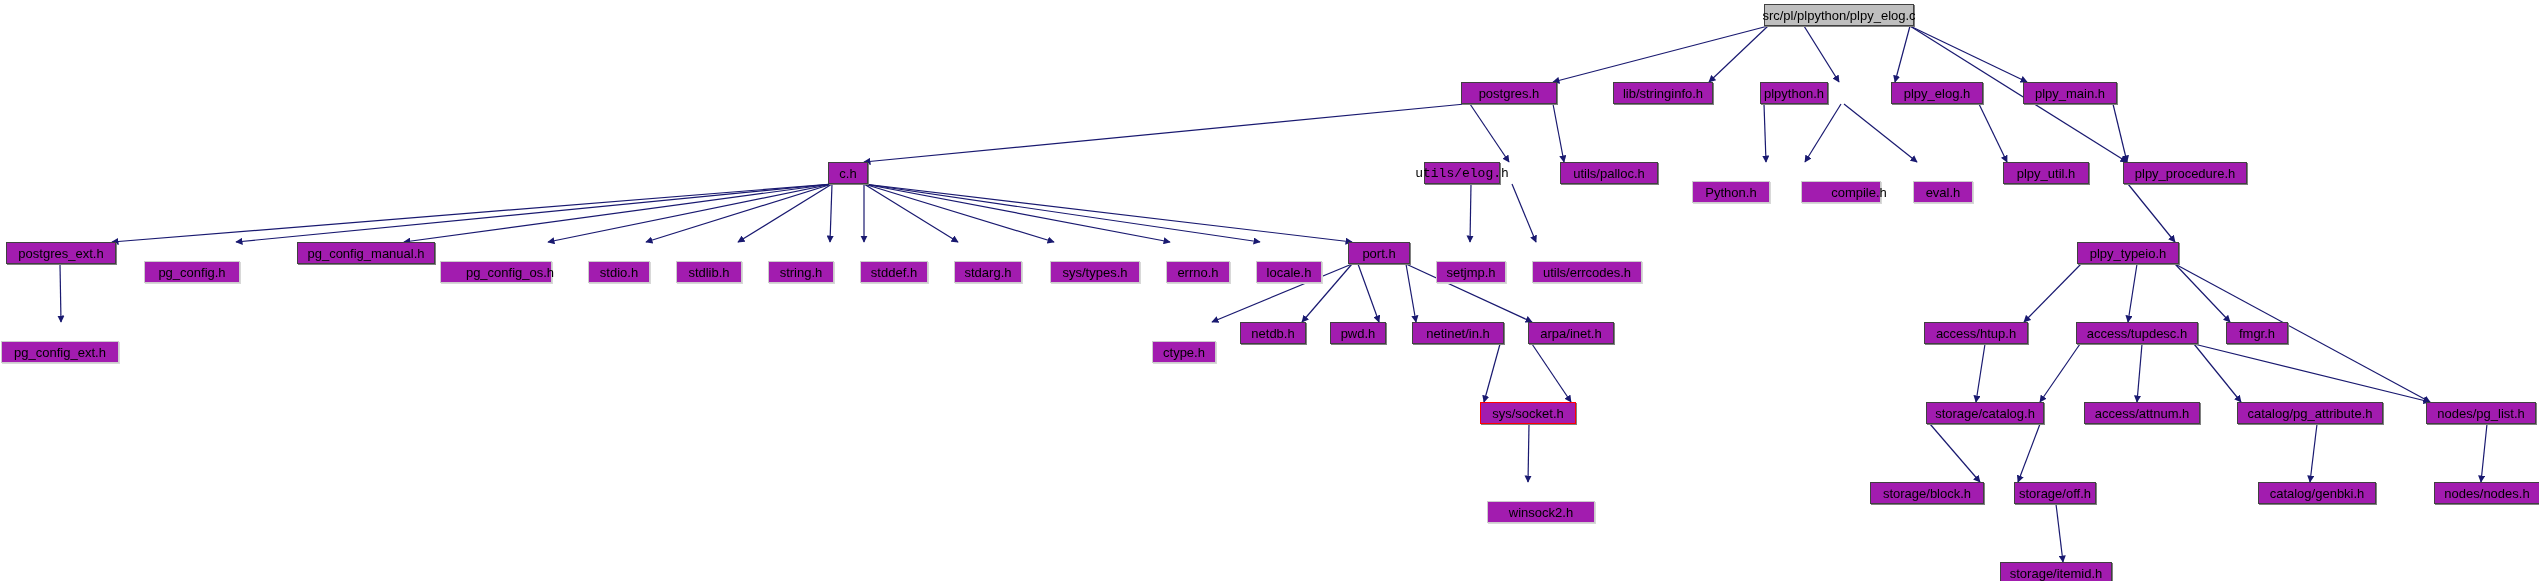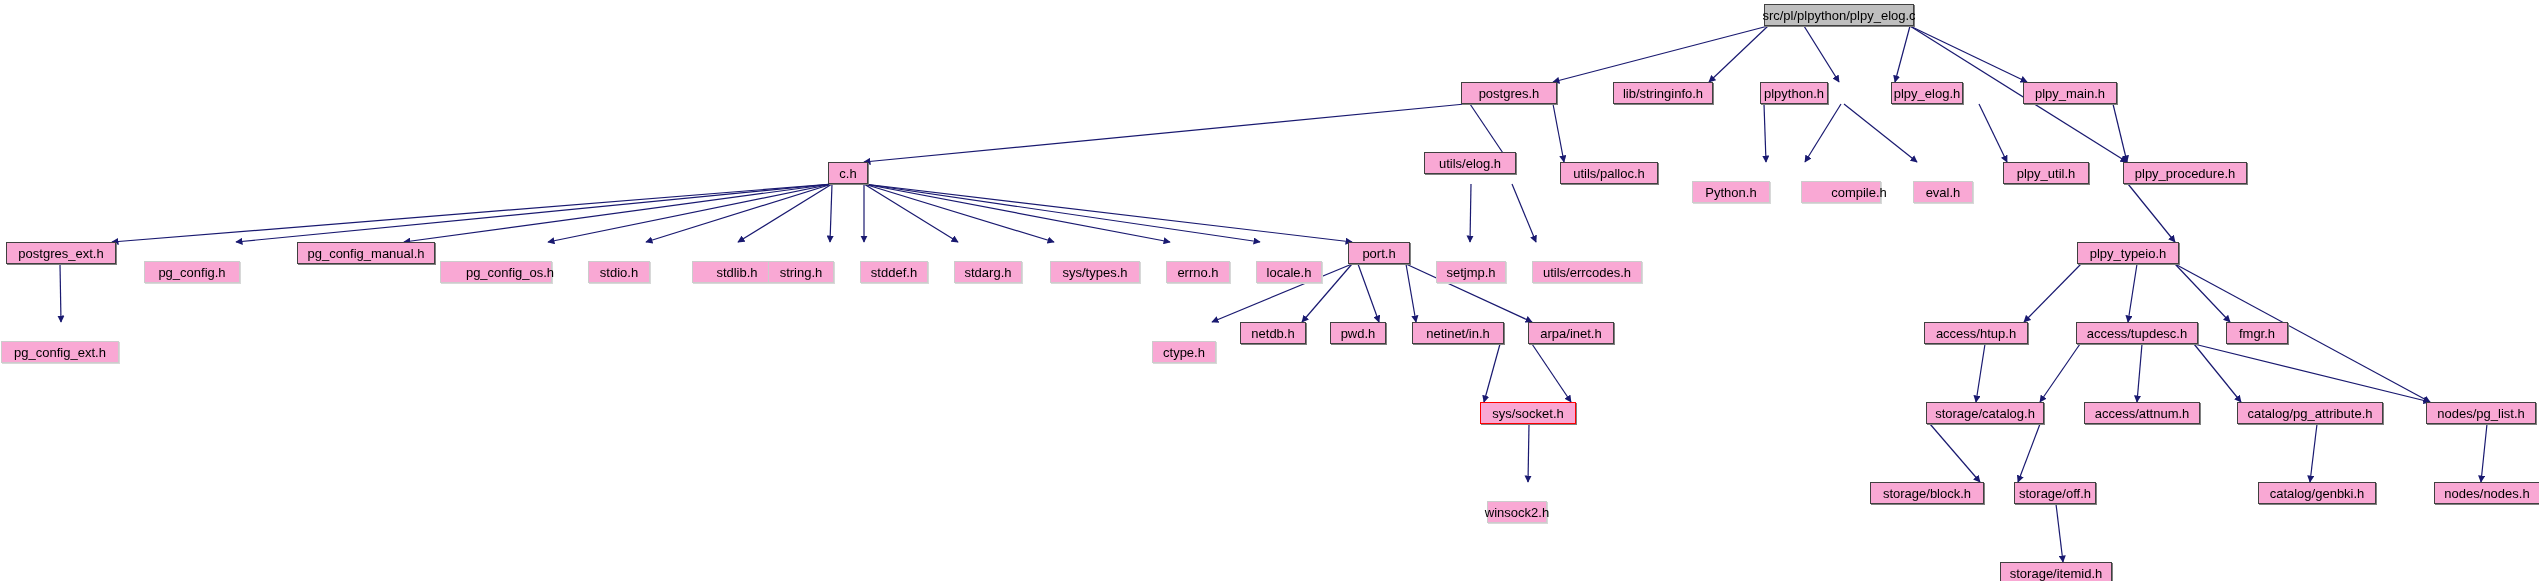--- a/index.html
+++ b/index.html
@@ -23,21 +23,21 @@
     height: 581px;
     pointer-events: none;
   }
   .node {
     position: absolute;
     box-sizing: border-box;
     display: flex;
     align-items: center;
     justify-content: center;
     height: 22px;
-    background: #f9a8d4;
+    background: #a21caf;
     border: 1px solid #bbbbbb;
     font-size: 13px;
     color: #000000;
     white-space: nowrap;
     line-height: 1;
     z-index: 2;
   }
   .node.solid {
     border: 1px solid #404040;
     box-shadow: 1px 1px 0 0 #808080;
@@ -119,36 +119,36 @@
       <line x1="2040" y1="424" x2="2018" y2="482" stroke="#191970" stroke-width="1.2" marker-end="url(#ah)"></line>
       <line x1="2317" y1="424" x2="2310" y2="482" stroke="#191970" stroke-width="1.2" marker-end="url(#ah)"></line>
       <line x1="2487" y1="424" x2="2481" y2="482" stroke="#191970" stroke-width="1.2" marker-end="url(#ah)"></line>
       <line x1="2056" y1="504" x2="2063" y2="562" stroke="#191970" stroke-width="1.2" marker-end="url(#ah)"></line>
     </svg>
   <div id="node-layer">
       <div class="node root" style="left: 1764px; top: 4px; width: 150px;">src/pl/plpython/plpy_elog.c</div>
       <div class="node solid" style="left: 1461px; top: 82px; width: 96px;">postgres.h</div>
       <div class="node solid" style="left: 1613px; top: 82px; width: 100px;">lib/stringinfo.h</div>
       <div class="node solid" style="left: 1760px; top: 82px; width: 68px;">plpython.h</div>
-      <div class="node solid" style="left: 1891px; top: 82px; width: 72px;">plpy_elog.h</div>
+      <div class="node solid" style="left: 1891px; top: 82px; width: 92px;">plpy_elog.h</div>
       <div class="node solid" style="left: 2023px; top: 82px; width: 94px;">plpy_main.h</div>
       <div class="node solid" style="left: 828px; top: 162px; width: 40px;">c.h</div>
-      <div class="node solid" style="left: 1424px; top: 152px; width: 92px;">utils/elog.h</div>
+      <div class="node solid" style="left: 1424px; top: 162px; width: 76px; font-family: Liberation Mono, monospace;">utils/elog.h</div>
       <div class="node solid" style="left: 1560px; top: 162px; width: 98px;">utils/palloc.h</div>
       <div class="node light" style="left: 1692px; top: 162px; width: 78px;">Python.h</div>
       <div class="node light" style="left: 1801px; top: 162px; width: 80px; padding-left: 36px;">compile.h</div>
       <div class="node light" style="left: 1913px; top: 162px; width: 60px;">eval.h</div>
       <div class="node solid" style="left: 2003px; top: 162px; width: 86px;">plpy_util.h</div>
       <div class="node solid" style="left: 2123px; top: 162px; width: 124px;">plpy_procedure.h</div>
       <div class="node solid" style="left: 6px; top: 242px; width: 110px;">postgres_ext.h</div>
       <div class="node light" style="left: 144px; top: 242px; width: 96px;">pg_config.h</div>
       <div class="node solid" style="left: 270px; top: 242px; width: 138px; margin-left: 27px;">pg_config_manual.h</div>
       <div class="node light" style="left: 440px; top: 242px; width: 112px; padding-left: 28px;">pg_config_os.h</div>
       <div class="node light" style="left: 588px; top: 242px; width: 62px;">stdio.h</div>
-      <div class="node light" style="left: 692px; top: 242px; width: 90px;">stdlib.h</div>
+      <div class="node light" style="left: 676px; top: 242px; width: 66px;">stdlib.h</div>
       <div class="node light" style="left: 768px; top: 242px; width: 66px;">string.h</div>
       <div class="node light" style="left: 860px; top: 242px; width: 68px;">stddef.h</div>
       <div class="node light" style="left: 954px; top: 242px; width: 68px;">stdarg.h</div>
       <div class="node light" style="left: 1050px; top: 242px; width: 90px;">sys/types.h</div>
       <div class="node light" style="left: 1166px; top: 242px; width: 64px;">errno.h</div>
       <div class="node light" style="left: 1256px; top: 242px; width: 66px;">locale.h</div>
       <div class="node solid" style="left: 1348px; top: 242px; width: 62px;">port.h</div>
       <div class="node light" style="left: 1436px; top: 242px; width: 70px;">setjmp.h</div>
       <div class="node light" style="left: 1532px; top: 242px; width: 110px;">utils/errcodes.h</div>
       <div class="node solid" style="left: 2077px; top: 242px; width: 102px;">plpy_typeio.h</div>
@@ -159,20 +159,20 @@
       <div class="node solid" style="left: 1412px; top: 322px; width: 92px;">netinet/in.h</div>
       <div class="node solid" style="left: 1528px; top: 322px; width: 86px;">arpa/inet.h</div>
       <div class="node solid" style="left: 1924px; top: 322px; width: 104px;">access/htup.h</div>
       <div class="node solid" style="left: 2076px; top: 322px; width: 122px;">access/tupdesc.h</div>
       <div class="node solid" style="left: 2226px; top: 322px; width: 62px;">fmgr.h</div>
       <div class="node warn" style="left: 1480px; top: 402px; width: 96px;">sys/socket.h</div>
       <div class="node solid" style="left: 1926px; top: 402px; width: 118px;">storage/catalog.h</div>
       <div class="node solid" style="left: 2084px; top: 402px; width: 116px;">access/attnum.h</div>
       <div class="node solid" style="left: 2237px; top: 402px; width: 146px;">catalog/pg_attribute.h</div>
       <div class="node solid" style="left: 2426px; top: 402px; width: 110px;">nodes/pg_list.h</div>
-      <div class="node light" style="left: 1487px; top: 482px; width: 60px;">winsock2.h</div>
+      <div class="node light" style="left: 1487px; top: 482px; width: 108px;">winsock2.h</div>
       <div class="node solid" style="left: 1870px; top: 482px; width: 114px;">storage/block.h</div>
       <div class="node solid" style="left: 2014px; top: 482px; width: 82px;">storage/off.h</div>
       <div class="node solid" style="left: 2258px; top: 482px; width: 118px;">catalog/genbki.h</div>
       <div class="node solid" style="left: 2434px; top: 482px; width: 106px;">nodes/nodes.h</div>
       <div class="node solid" style="left: 2000px; top: 562px; width: 112px;">storage/itemid.h</div>
     </div>
 </div>
 
 </body></html>

